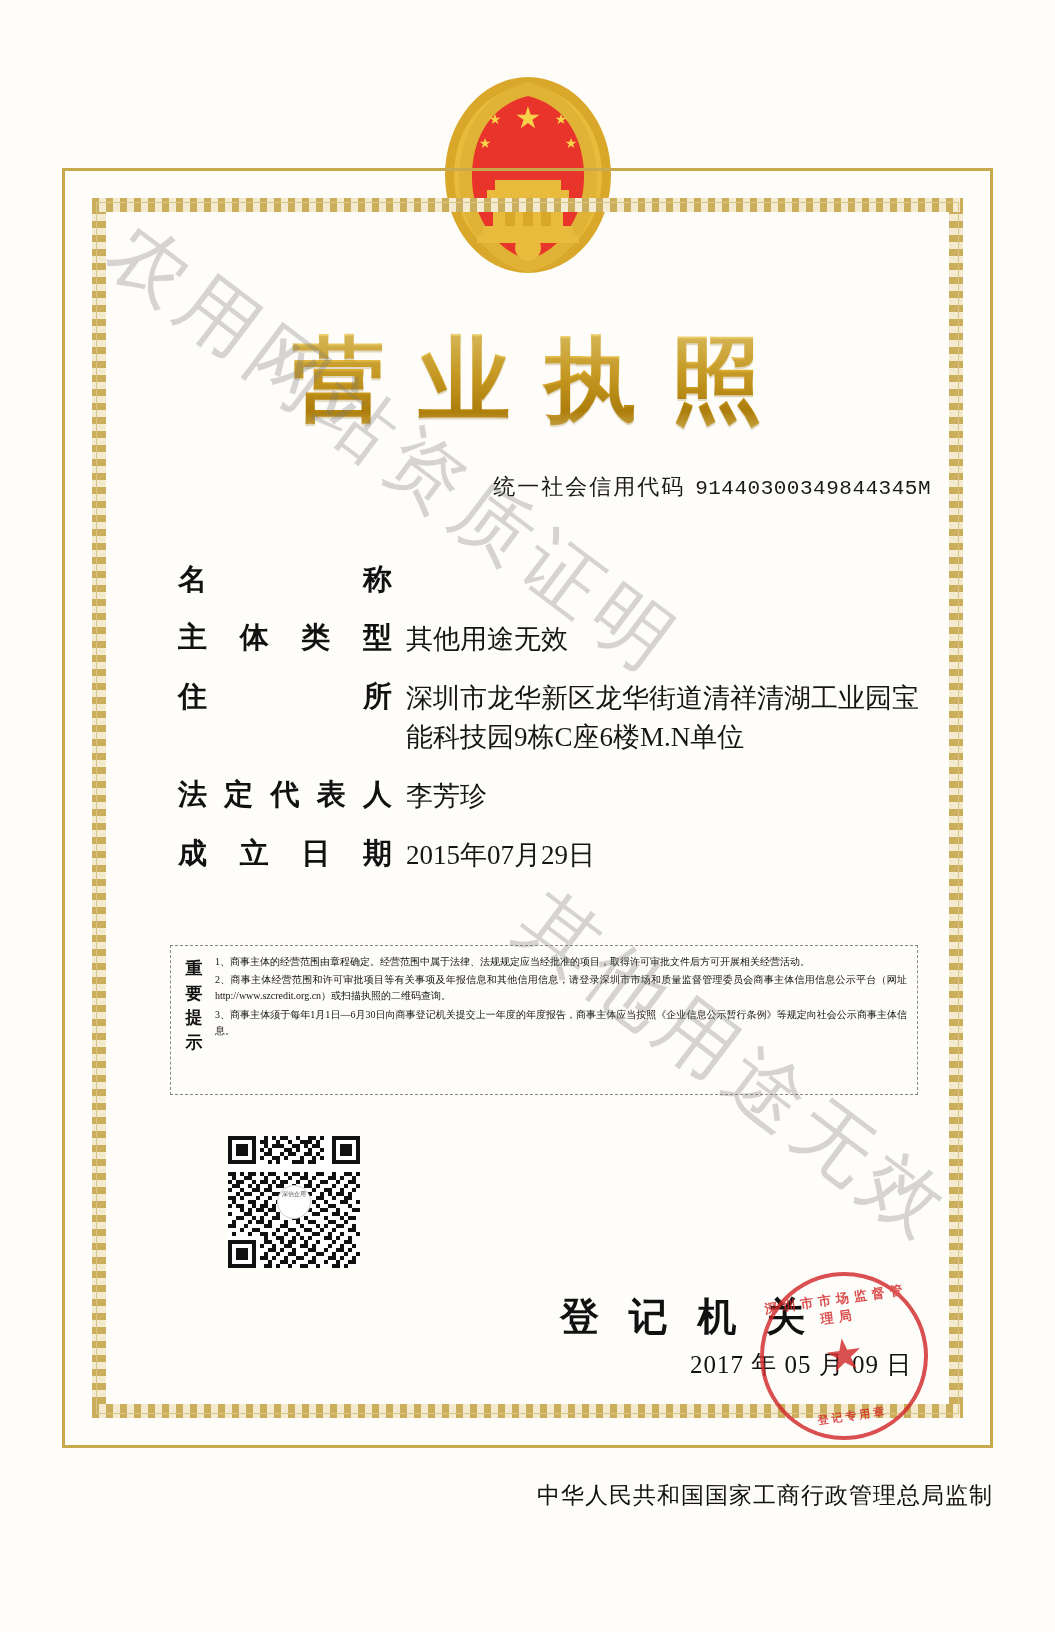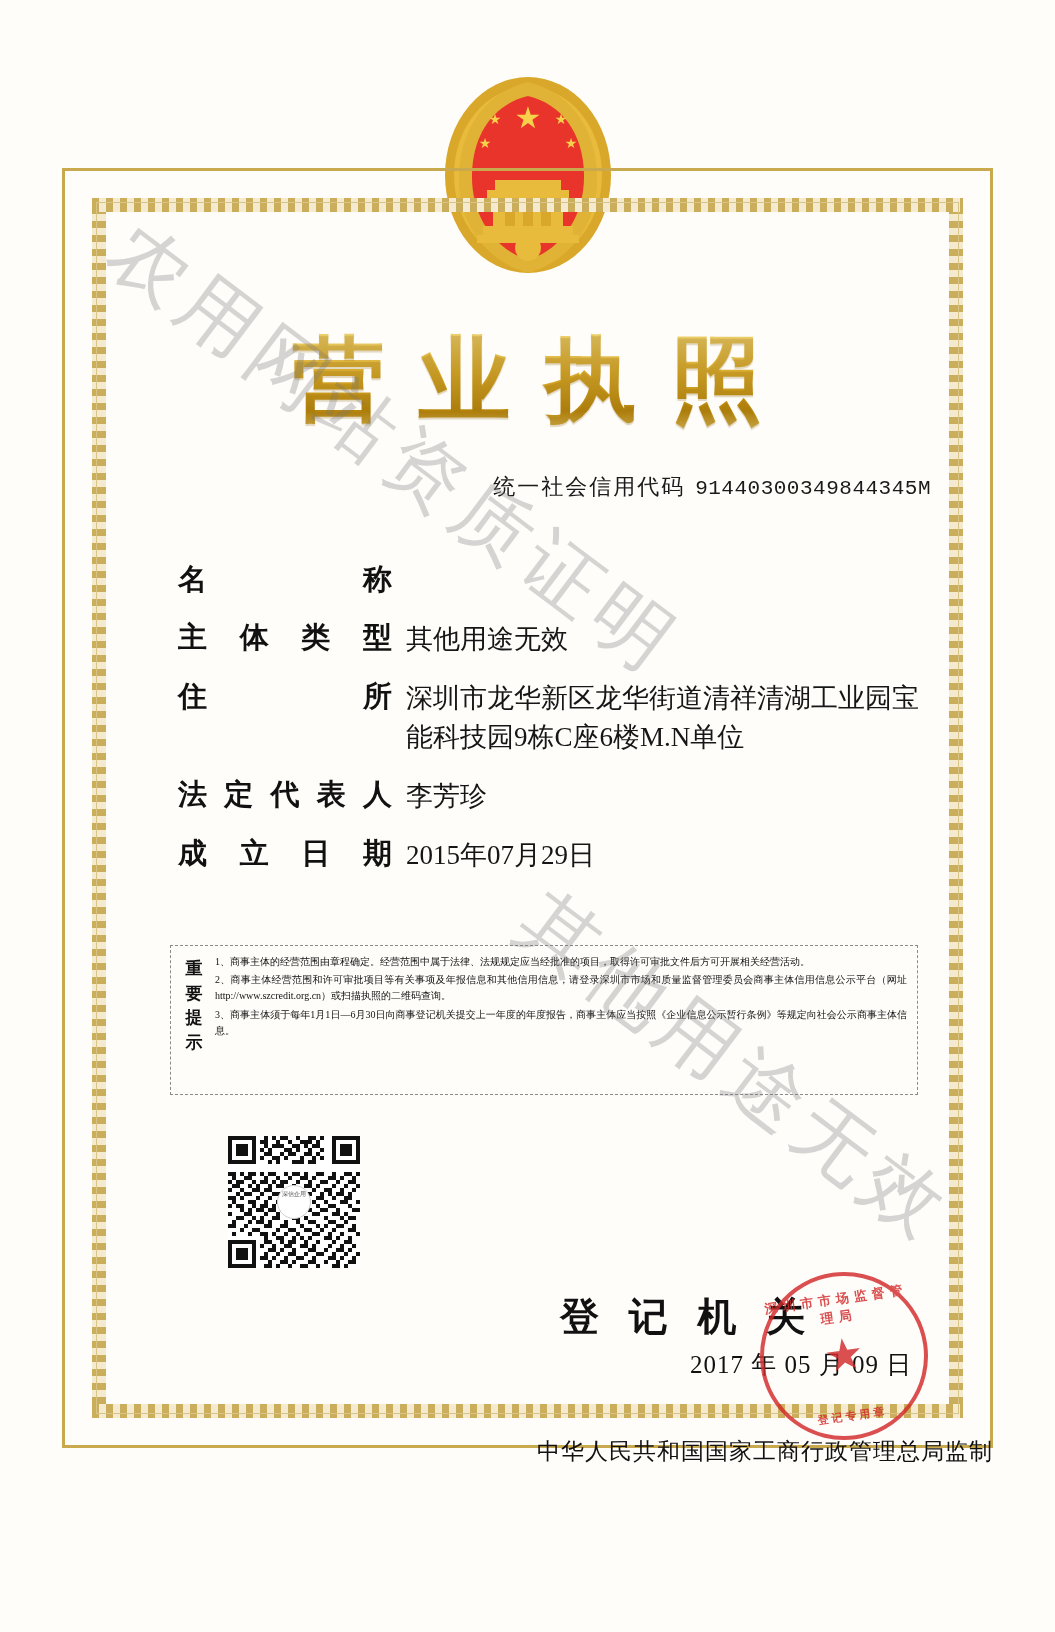--- a/index.html
+++ b/index.html
@@ -250,21 +250,21 @@
     letter-spacing: 5px;
     font-weight: bold;
   }
   .seal-text-top { top: 14px; }
   .seal-text-bottom { bottom: 12px; font-size: 11px; letter-spacing: 3px; }
 
   
   .footer {
     position: absolute;
     right: 62px;
-    top: 1436px;
+    top: 1480px;
     font-size: 23px;
     color: #111;
     letter-spacing: 1px;
   }
 
   
   .watermark {
     position: absolute;
     left: 0;
     top: 0;

